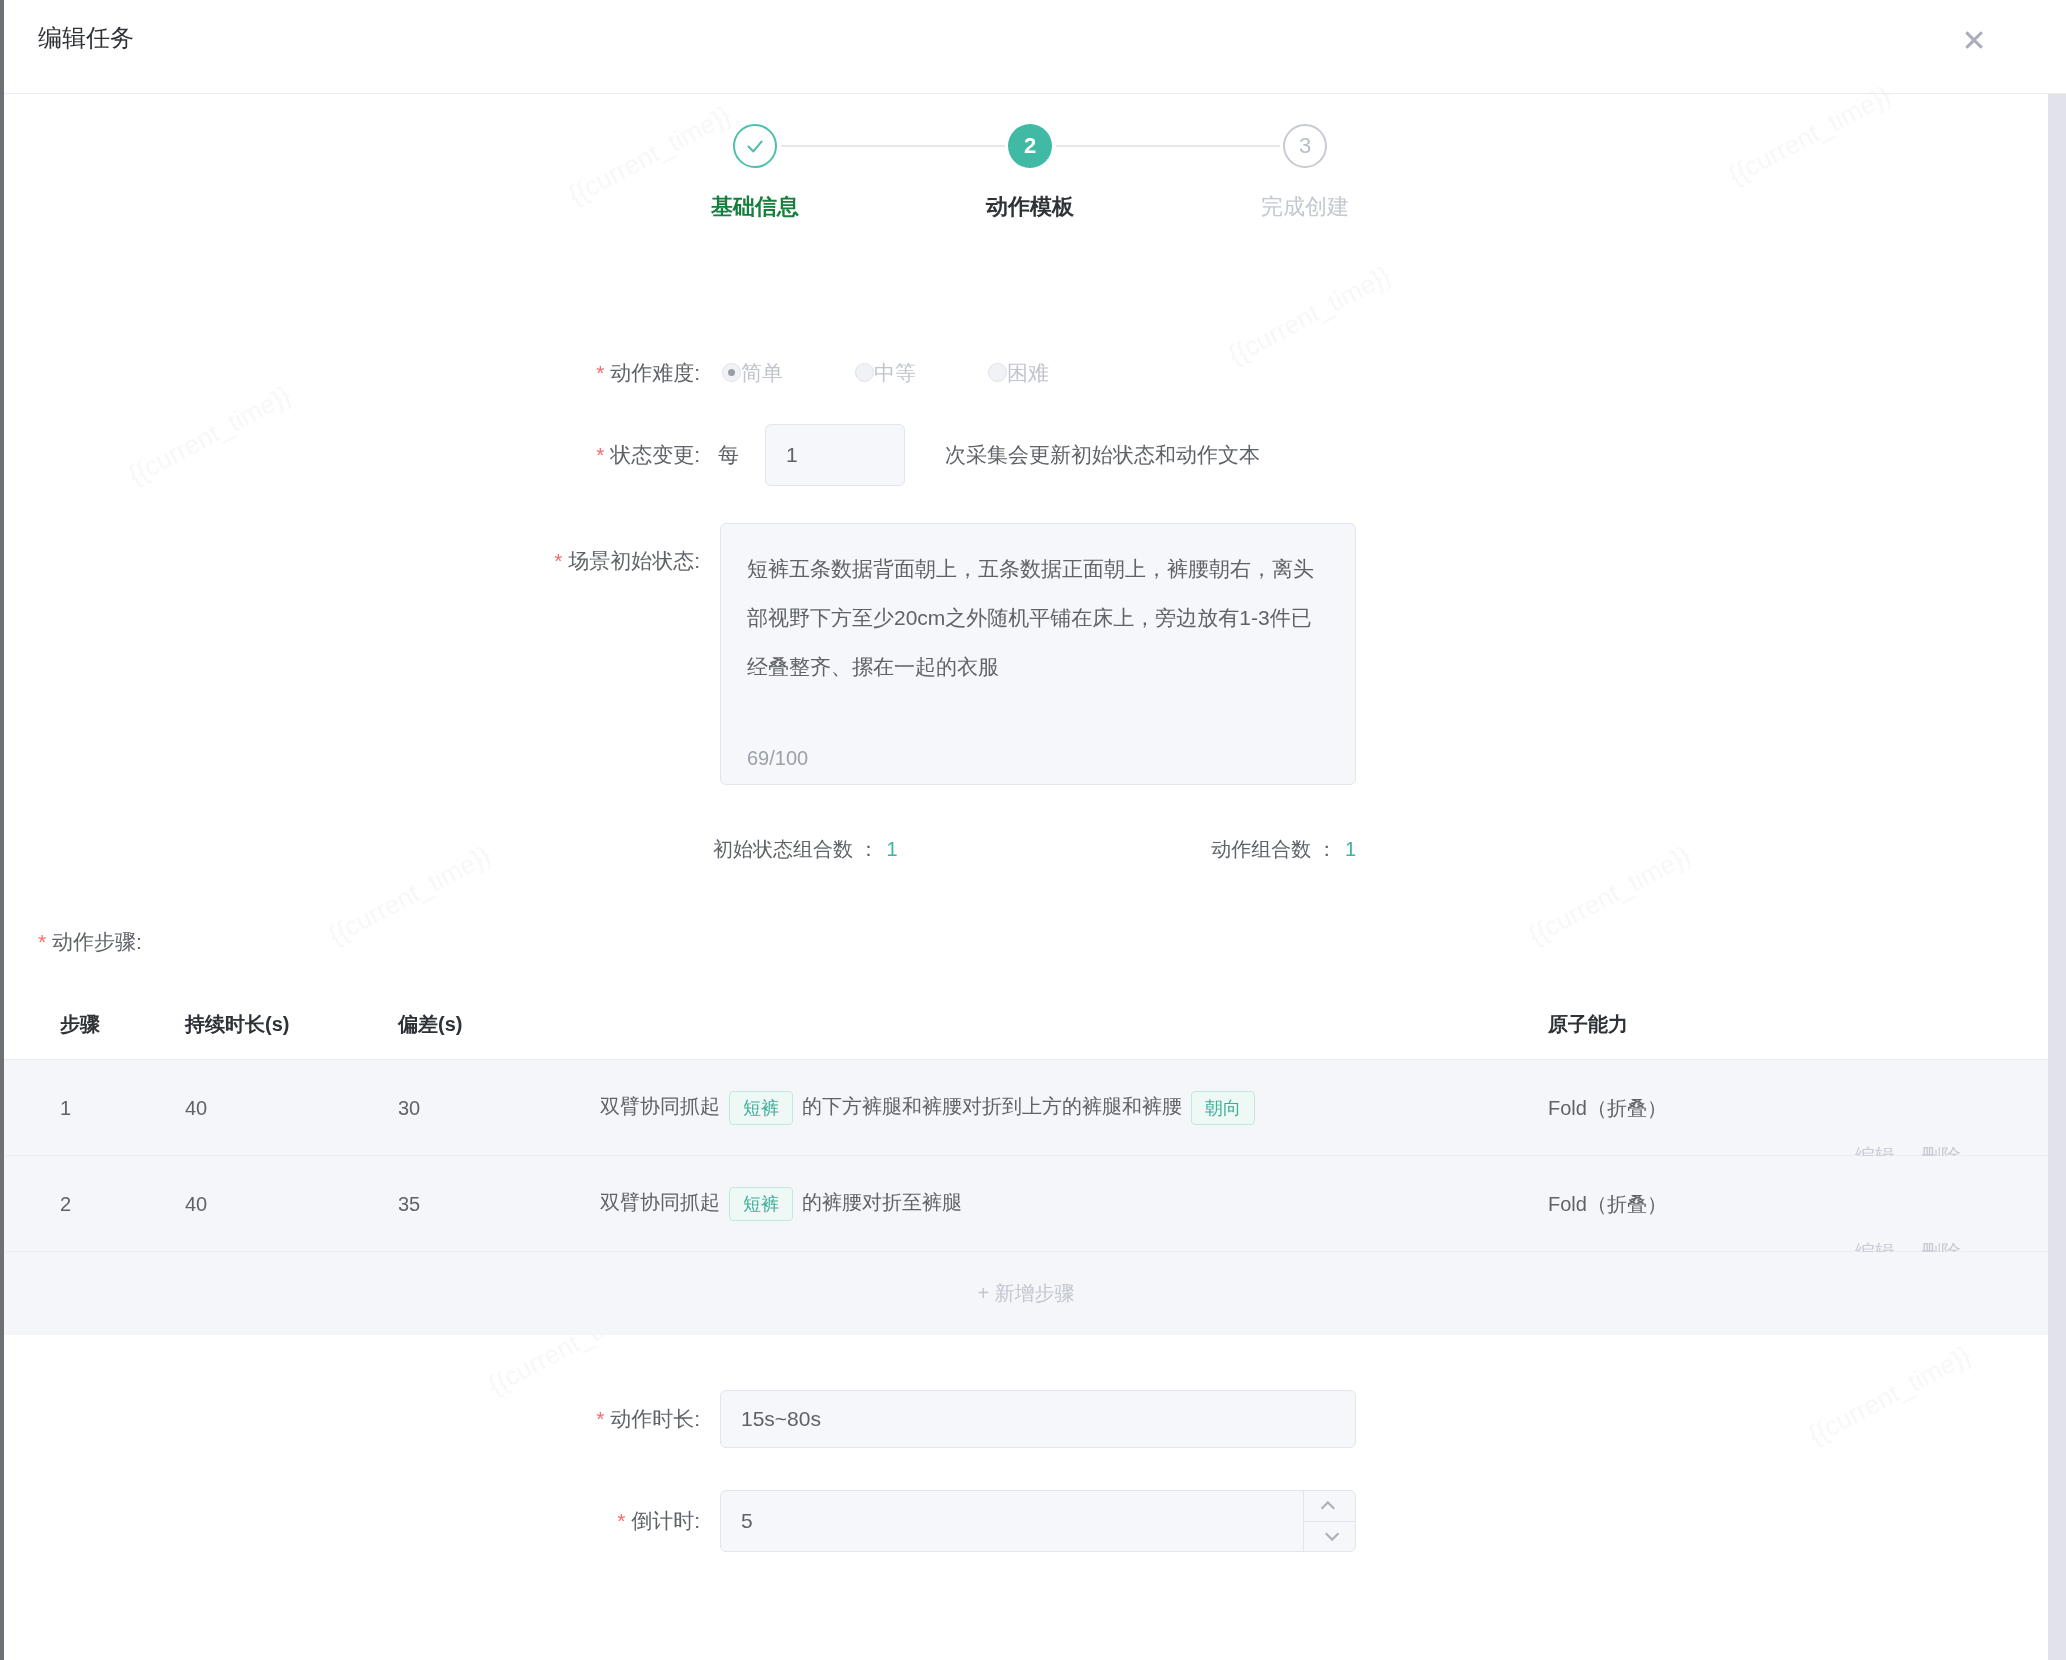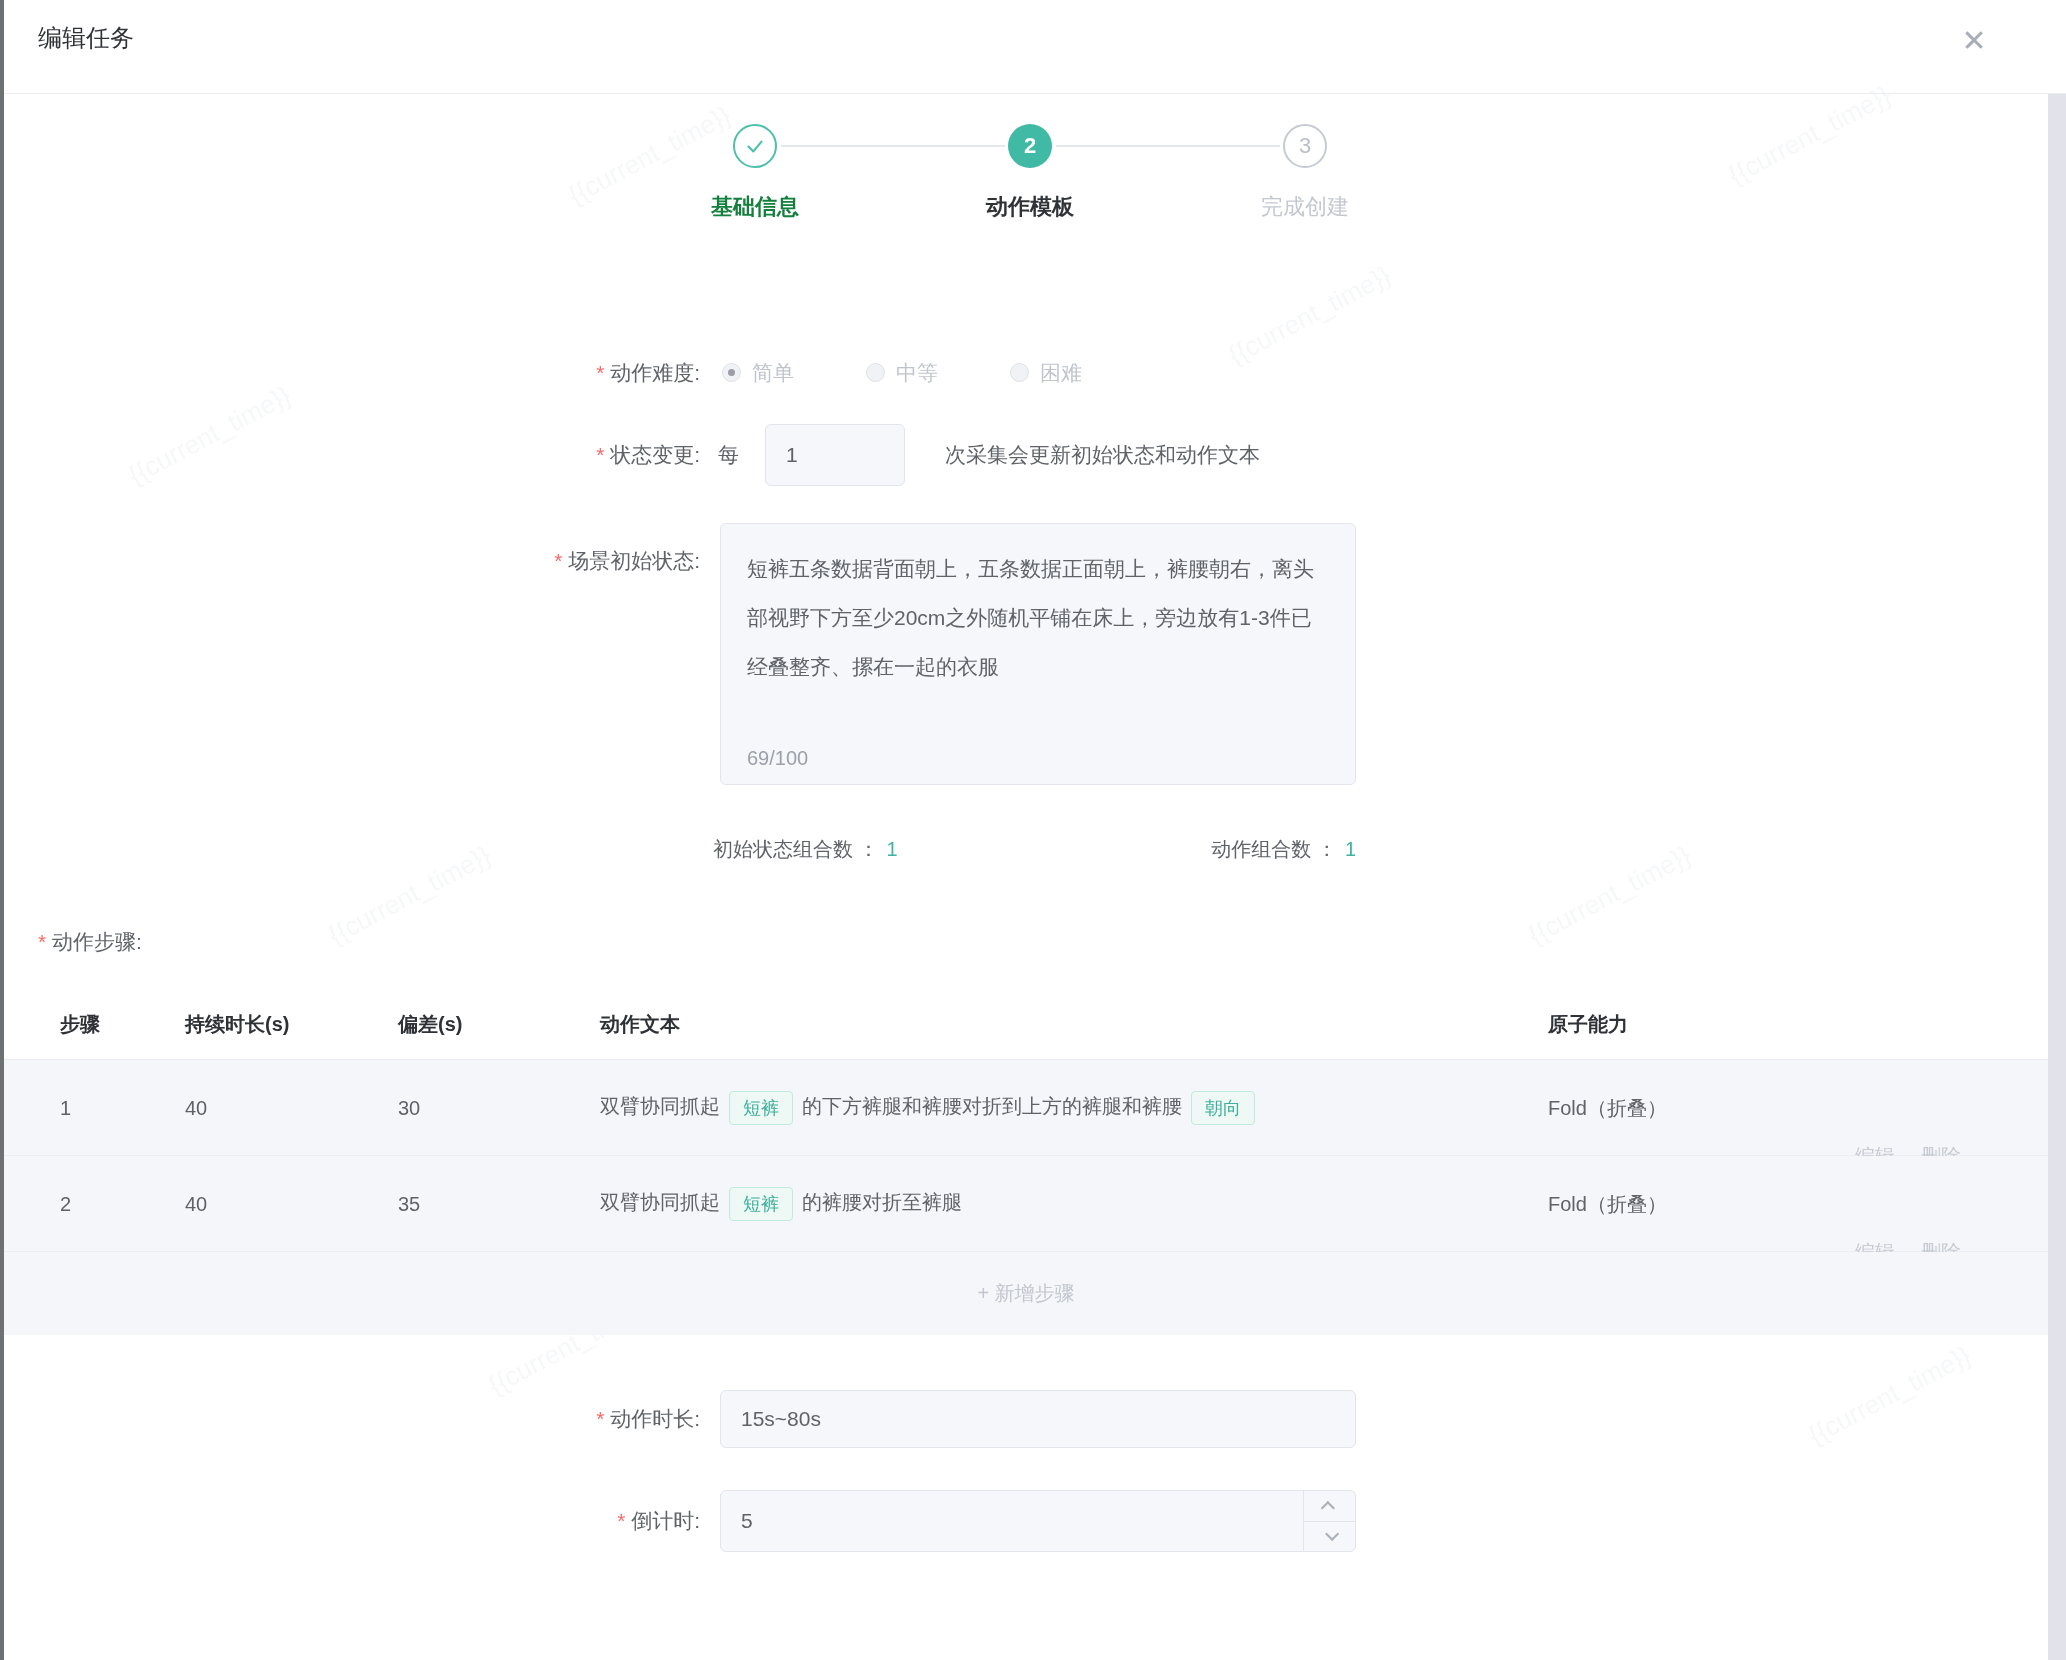--- a/index.html
+++ b/index.html
@@ -35,21 +35,21 @@
   .sl3 { left:1195px; color:#c3c7d0; }
 
   
   .frow { position:absolute; left:0; right:0; display:flex; align-items:center; z-index:2; }
   .flabel { width:700px; text-align:right; font-size:21px; color:#5f6368; flex:none; }
   .flabel::before { content:"* "; color:#f56c6c; }
   .ftext { font-size:21px; color:#5f6368; }
 
   
   .radio-group { display:flex; align-items:center; margin-left:22px; gap:72px; }
-  .radio { display:flex; align-items:center; gap:11px; cursor:default; }
+  .radio { display:flex; align-items:center; cursor:default; }
   .radio .circle { width:19px; height:19px; border-radius:50%; background:#f0f2f6; border:1px solid #dfe2e9;
                    display:flex; align-items:center; justify-content:center; }
   .radio.selected .circle::after { content:""; width:7px; height:7px; border-radius:50%; background:#9a9ea8; }
   .radio .rlabel { font-size:21px; color:#c0c4cc; }
 
   
   .ibox { background:#f5f7fa; border:1px solid #e2e5ec; border-radius:6px; color:#5f6368;
           font-size:21px; font-family:inherit; padding-left:20px; }
   input.ibox { outline:none; }
   .small-input { margin-left:26px; width:140px; height:62px; }
@@ -184,21 +184,20 @@
     </div>
   </div>
 
   <div class="steps-label">动作步骤:</div>
 
   <div class="table">
     <div class="thead">
       <div class="cell c1">步骤</div>
       <div class="cell c2">持续时长(s)</div>
       <div class="cell c3">偏差(s)</div>
-      <div class="cell c4">动作文本</div>
       <div class="cell c5">原子能力</div>
       <div class="cell c6">操作</div>
     </div>
 
     <div class="trow">
       <div class="cell c1">1</div>
       <div class="cell c2">40</div>
       <div class="cell c3">30</div>
       <div class="cell c4">
         <span>双臂协同抓起</span><span class="tag">短裤</span><span>的下方裤腿和裤腰对折到上方的裤腿和裤腰</span><span class="tag">朝向</span>

